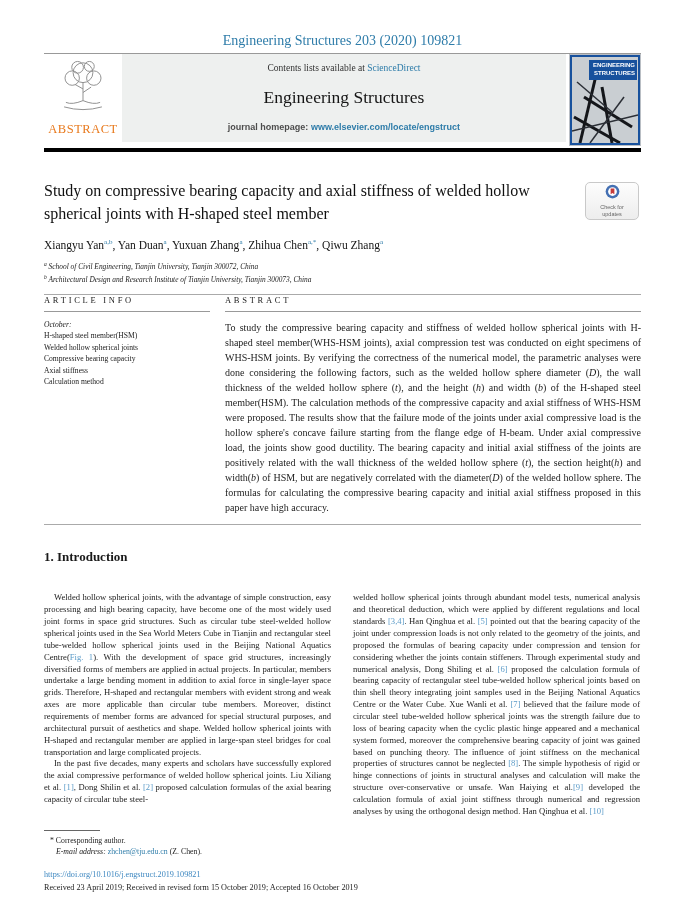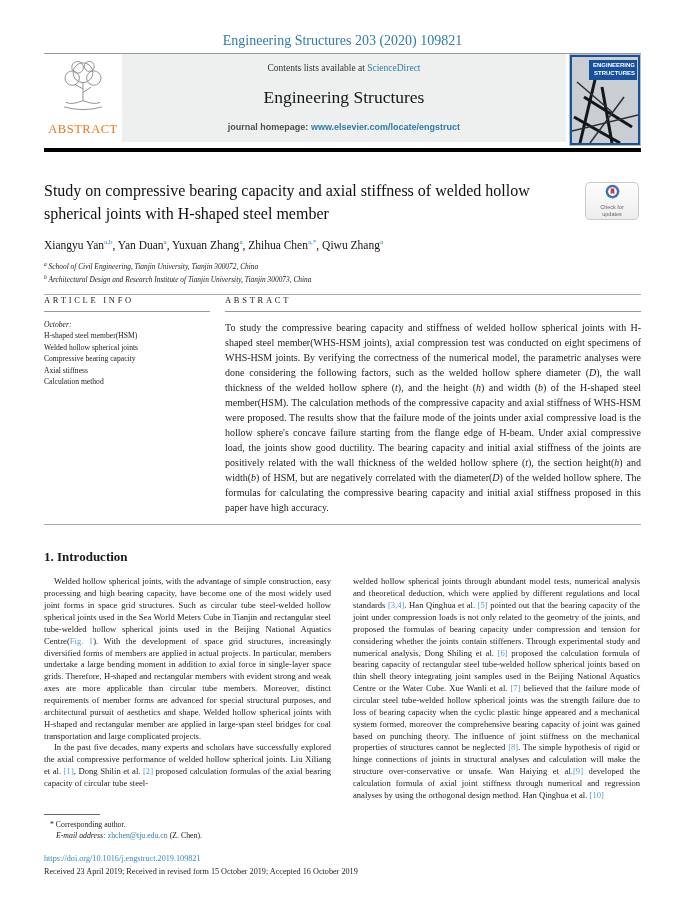--- a/index.html
+++ b/index.html
@@ -37,21 +37,21 @@
 
   .info-grid{display:flex;gap:15px;min-height:158px;}
   .info-col{width:166px;flex:none;}
   .abs-col{flex:1;}
   .sec-heading{font-size:8.5px;letter-spacing:0.32em;color:#222;}
   .kw-label{font-size:7.6px;font-style:italic;margin-bottom:1px;}
   .keyword{font-size:7.6px;line-height:1.5;}
   .abs-text{font-size:10px;line-height:1.5;text-align:justify;margin:0;color:#1c1c1c;}
 
   .intro-heading{font-size:13px;font-weight:bold;margin:24px 0 0;}
-  .cols{display:flex;gap:22px;margin-top:11px;}
+  .cols{display:flex;gap:22px;margin-top:27px;}
   .col{width:287px;font-size:8.6px;line-height:1.38;text-align:justify;color:#1c1c1c;}
   .col p{margin:0;}
   .col p.indent{text-indent:10px;}
   .cite{color:#5b9bc8;}
 
   .footnote{margin-top:12px;font-size:7.8px;line-height:1.5;}
   .fn-rule{border:none;border-top:1px solid #666;width:56px;margin:0 0 4px;}
   .fn-l1{padding-left:6px;}
   .fn-l2{padding-left:12px;}
   .fn-email-label{font-style:italic;}

